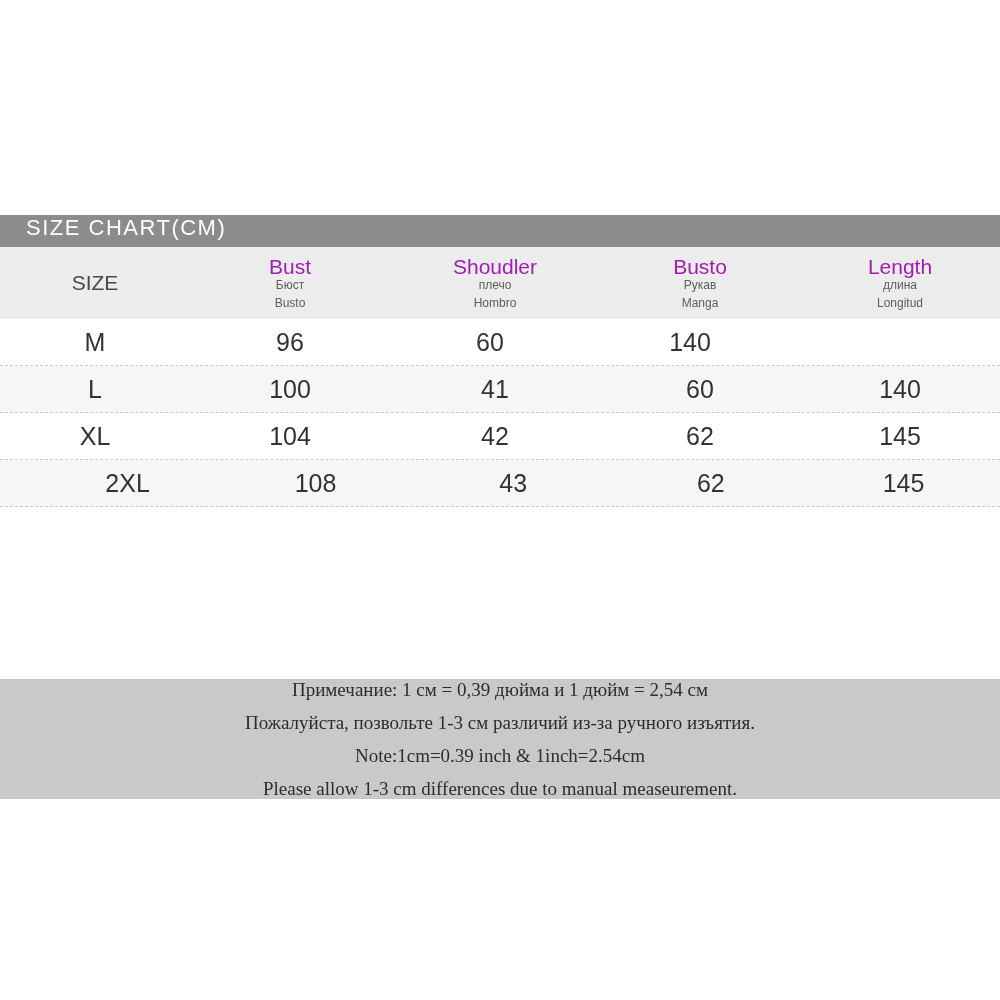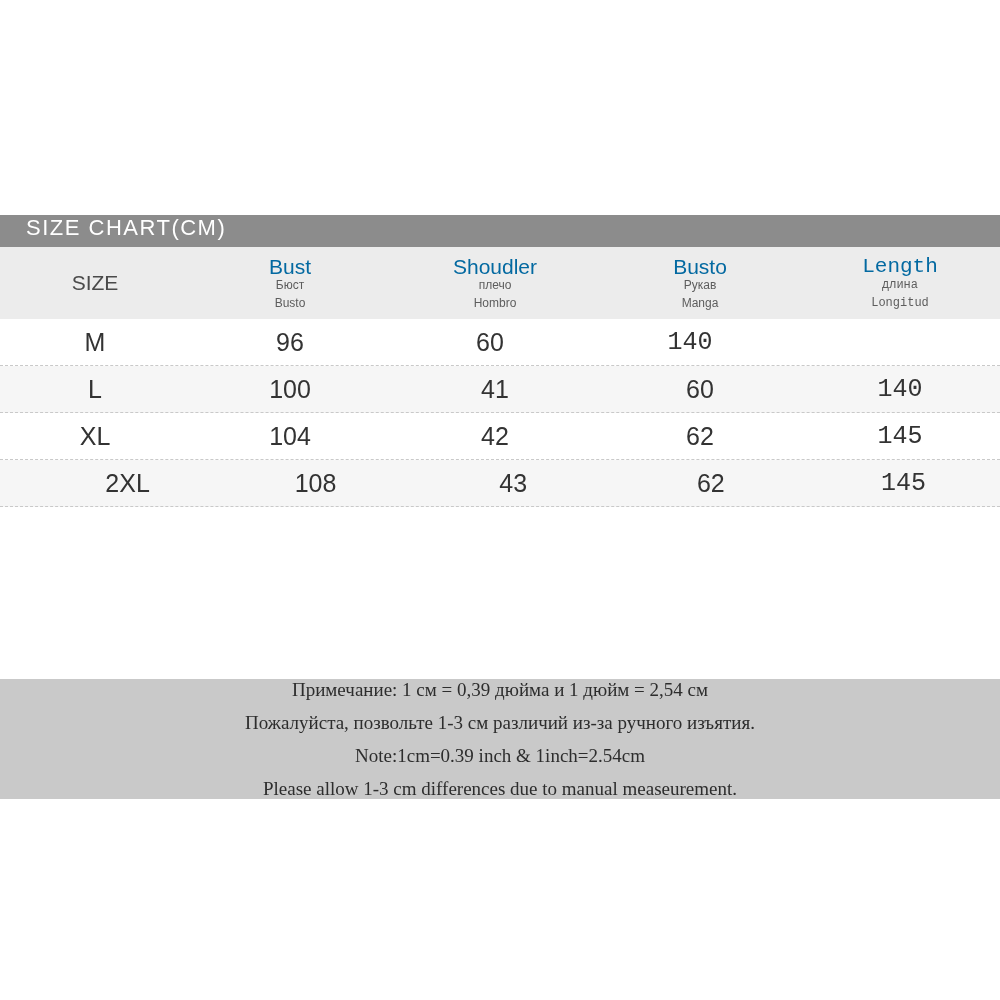--- a/index.html
+++ b/index.html
@@ -60,25 +60,25 @@
     text-align: center;
     line-height: 1.15;
   }
   .head-cell.size-col {
     justify-content: center;
   }
   .col-size   { width: 190px; }
   .col-1      { width: 200px; }
   .col-2      { width: 210px; }
   .col-3      { width: 200px; }
-  .col-4      { width: 200px; font-family: Liberation Mono, monospace; }
+  .col-4      { width: 200px; }
 
   .hd-en {
     font-size: 21px;
-    color: #0369a1;
+    color: #a21caf;
     font-weight: 400;
   }
   .hd-ru {
     font-size: 12px;
     color: #5d5d5d;
   }
   .hd-es {
     font-size: 12px;
     color: #5d5d5d;
     margin-top: 4px;

